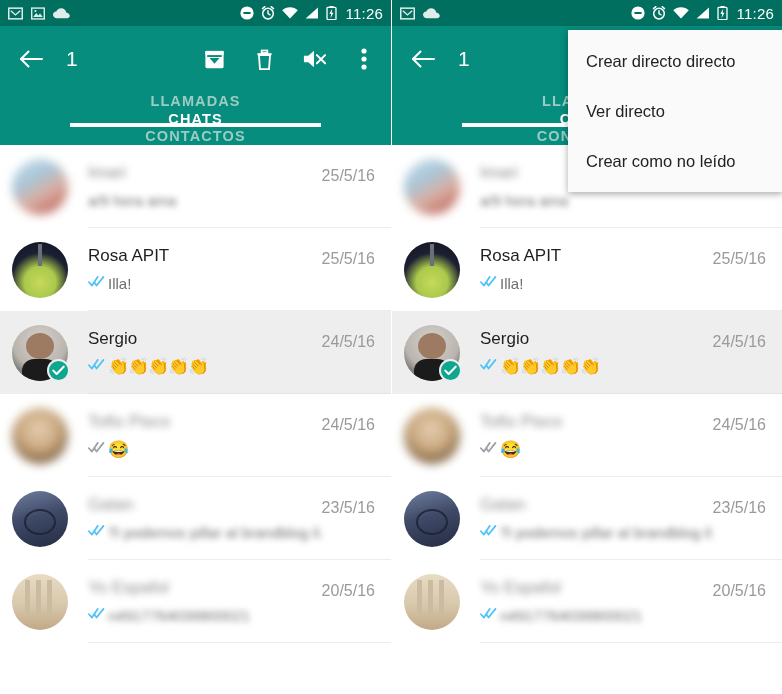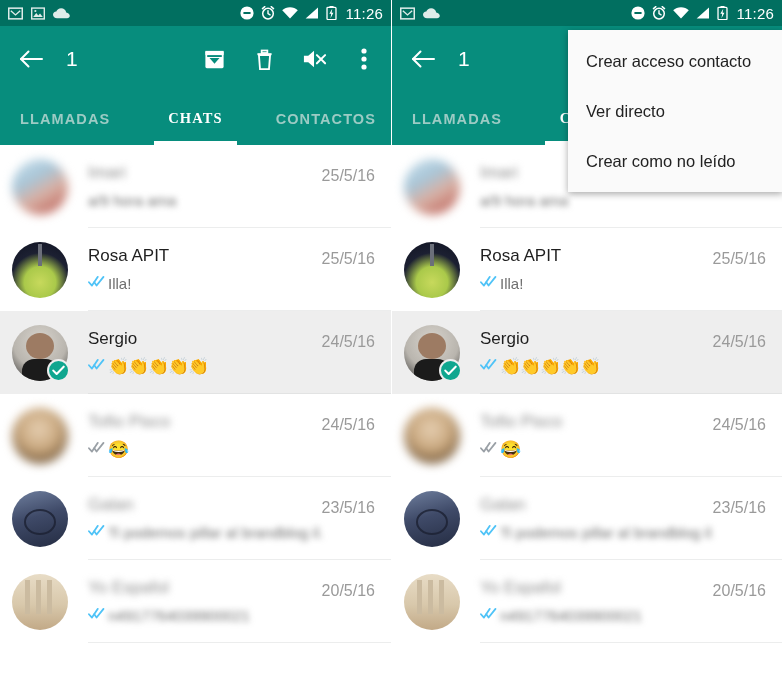--- a/index.html
+++ b/index.html
@@ -23,26 +23,26 @@
   .appbar {
     height:66px; background:#078D7D; display:flex; align-items:center;
     padding:0 14px; color:#ffffff; position:relative;
   }
   .ab-back { width:34px; height:34px; display:flex; align-items:center; justify-content:center; }
   .ab-count { font-size:21px; font-weight:400; margin-left:18px; color:#ffffff; letter-spacing:.3px; }
   .ab-actions { margin-left:auto; display:flex; align-items:center; gap:24px; }
   .ab-act { width:26px; height:26px; display:flex; align-items:center; justify-content:center; }
 
   
-  .tabs { height:53px; background:#078D7D; display:flex; align-items:stretch; position:relative; }
+  .tabs { height:53px; background:#078D7D; display:flex; align-items:stretch; position:relative;flex-direction:column; }
   .tab {
     flex:1; display:flex; align-items:center; justify-content:center;
     font-size:14.5px; font-weight:700; letter-spacing:1.1px; color:#9ccbc4; position:relative;
   }
-  .tab.active { color:#ffffff;font-family:Liberation Serif, serif; }
+  .tab.active { color:#ffffff; }
   .tab.active:after {
     content:""; position:absolute; left:18%; right:18%; bottom:0; height:4px; background:#ffffff;
   }
 
   
   .list { background:#ffffff; height:549px; position:relative; }
   .row { display:flex; align-items:center; height:83px; padding:0 16px 0 12px; position:relative; background:#ffffff; }
   .row.selected { background:#eeeeee; }
   .row:after {
     content:""; position:absolute; left:88px; right:0; bottom:0; height:1px; background:#eceded;
@@ -506,20 +506,20 @@
             </span>
             <span class="snip-text blur">n4917764039900021</span>
           </div>
         </div>
         <div class="date">20/5/16</div>
       </div>
 
     </div>
 
     <div class="menu">
-      <div class="menu-item">Crear acceso contacto</div>
+      <div class="menu-item">Crear directo directo</div>
       <div class="menu-item">Ver directo</div>
       <div class="menu-item">Crear como no leído</div>
     </div>
 
   </div>
 
 </div>
 
 </body></html>

